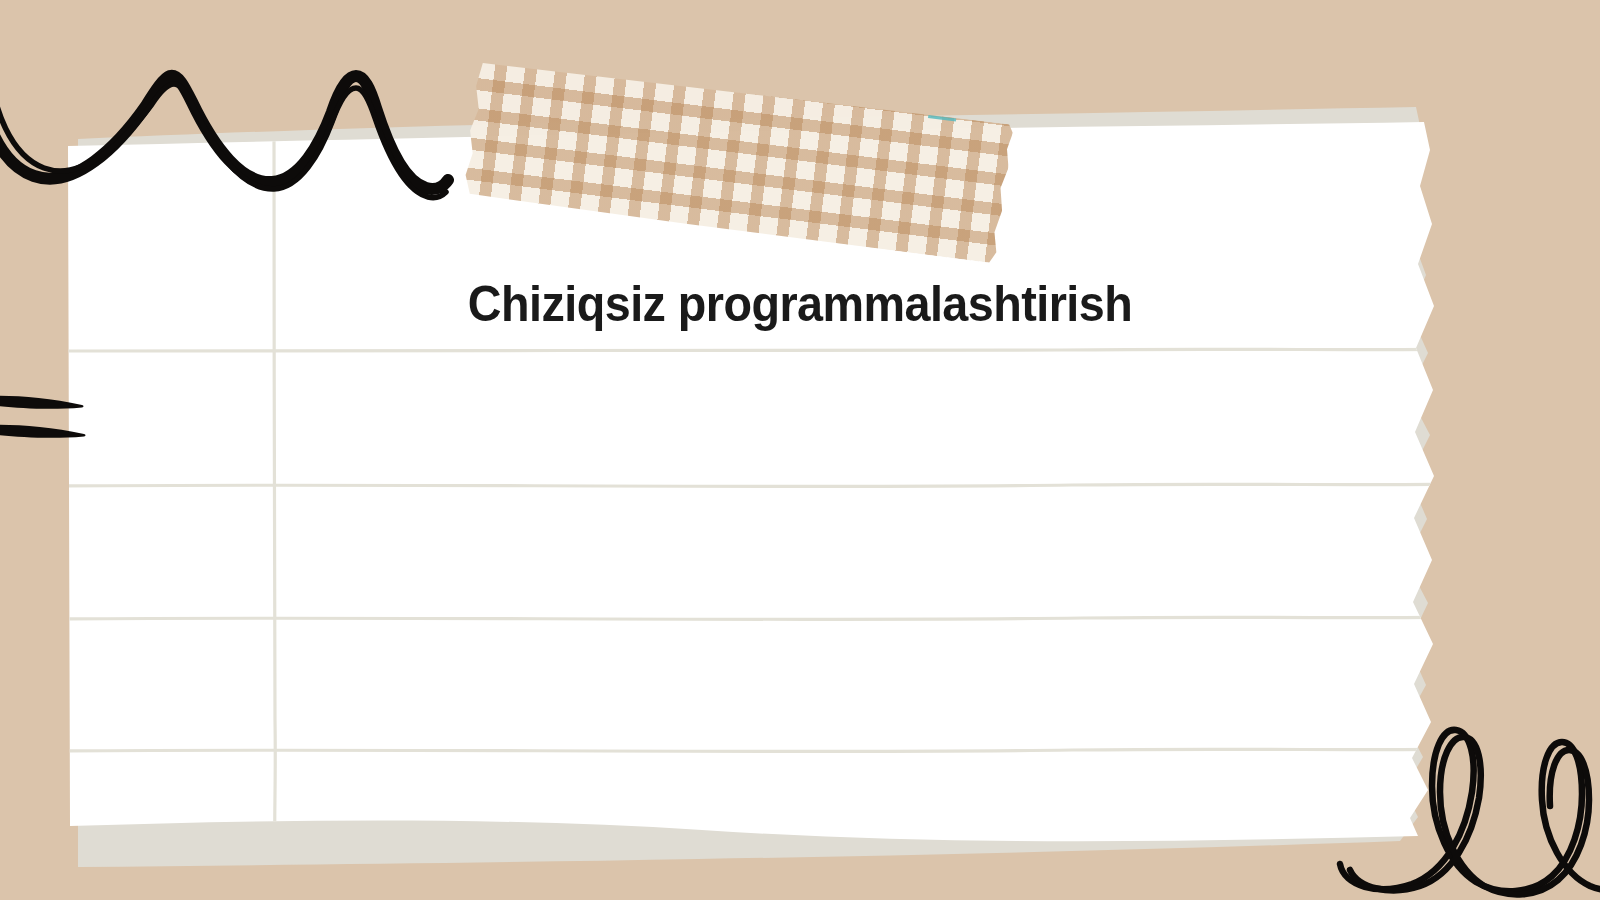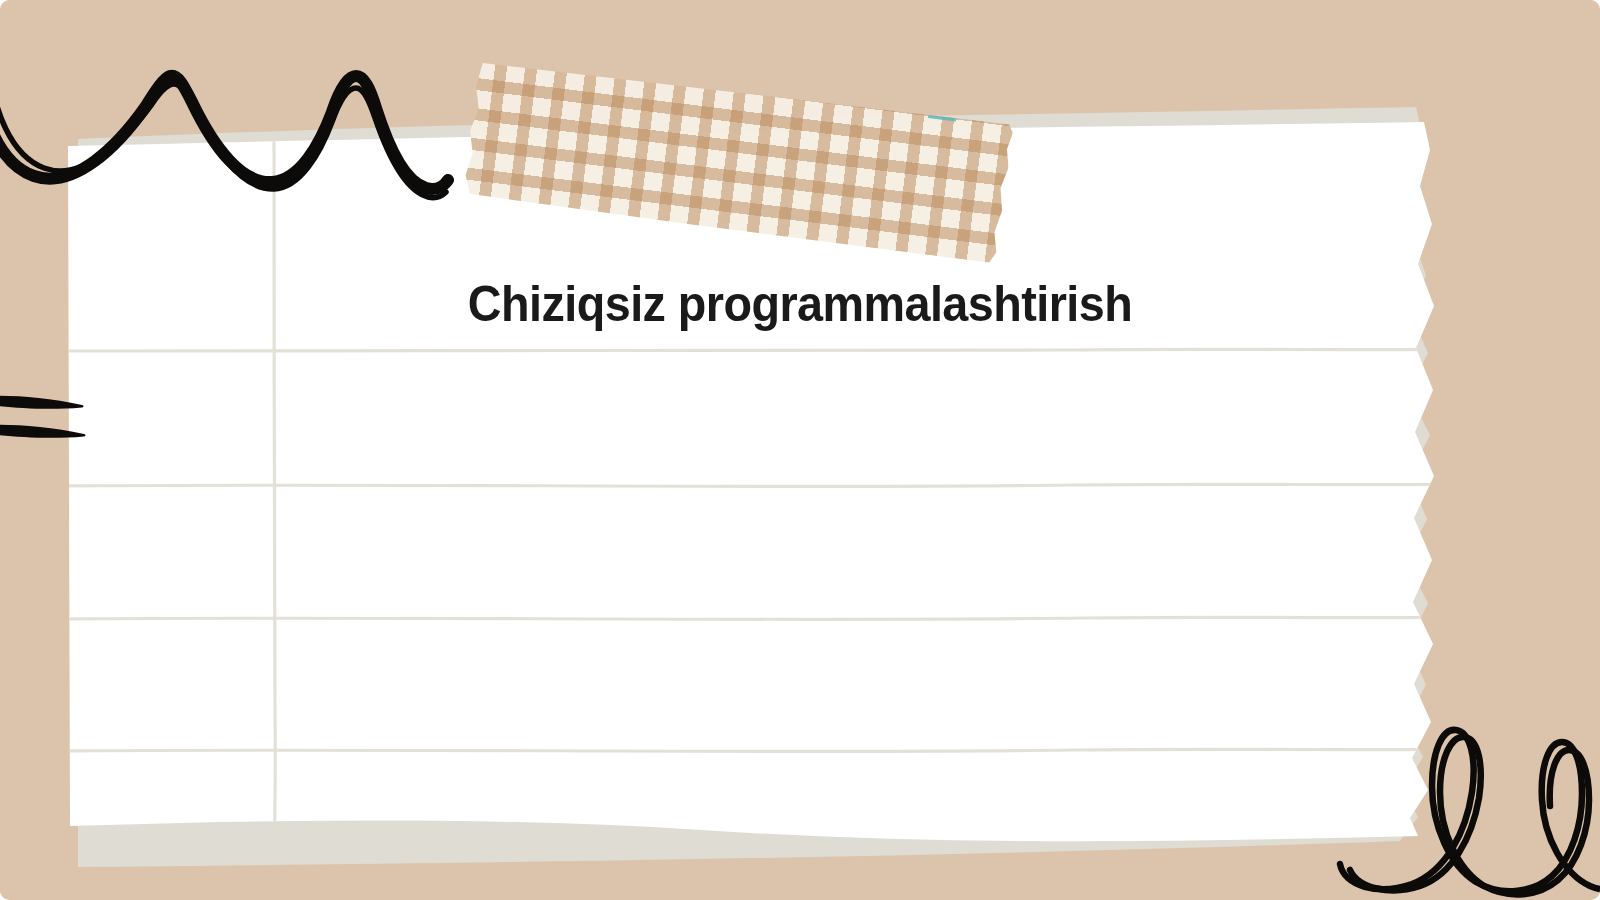--- a/index.html
+++ b/index.html
@@ -8,21 +8,20 @@
     padding: 0;
     background: #ffffff;
   }
   #slide {
     position: relative;
     width: 1600px;
     height: 900px;
     overflow: hidden;
     background: #dbc4ab;
     font-family: "Liberation Sans", sans-serif;
-    border-radius: 10px;
   }
 
   
   .bg-canvas {
     position: absolute;
     inset: 0;
     background: #dbc4ab;
   }
 
   

